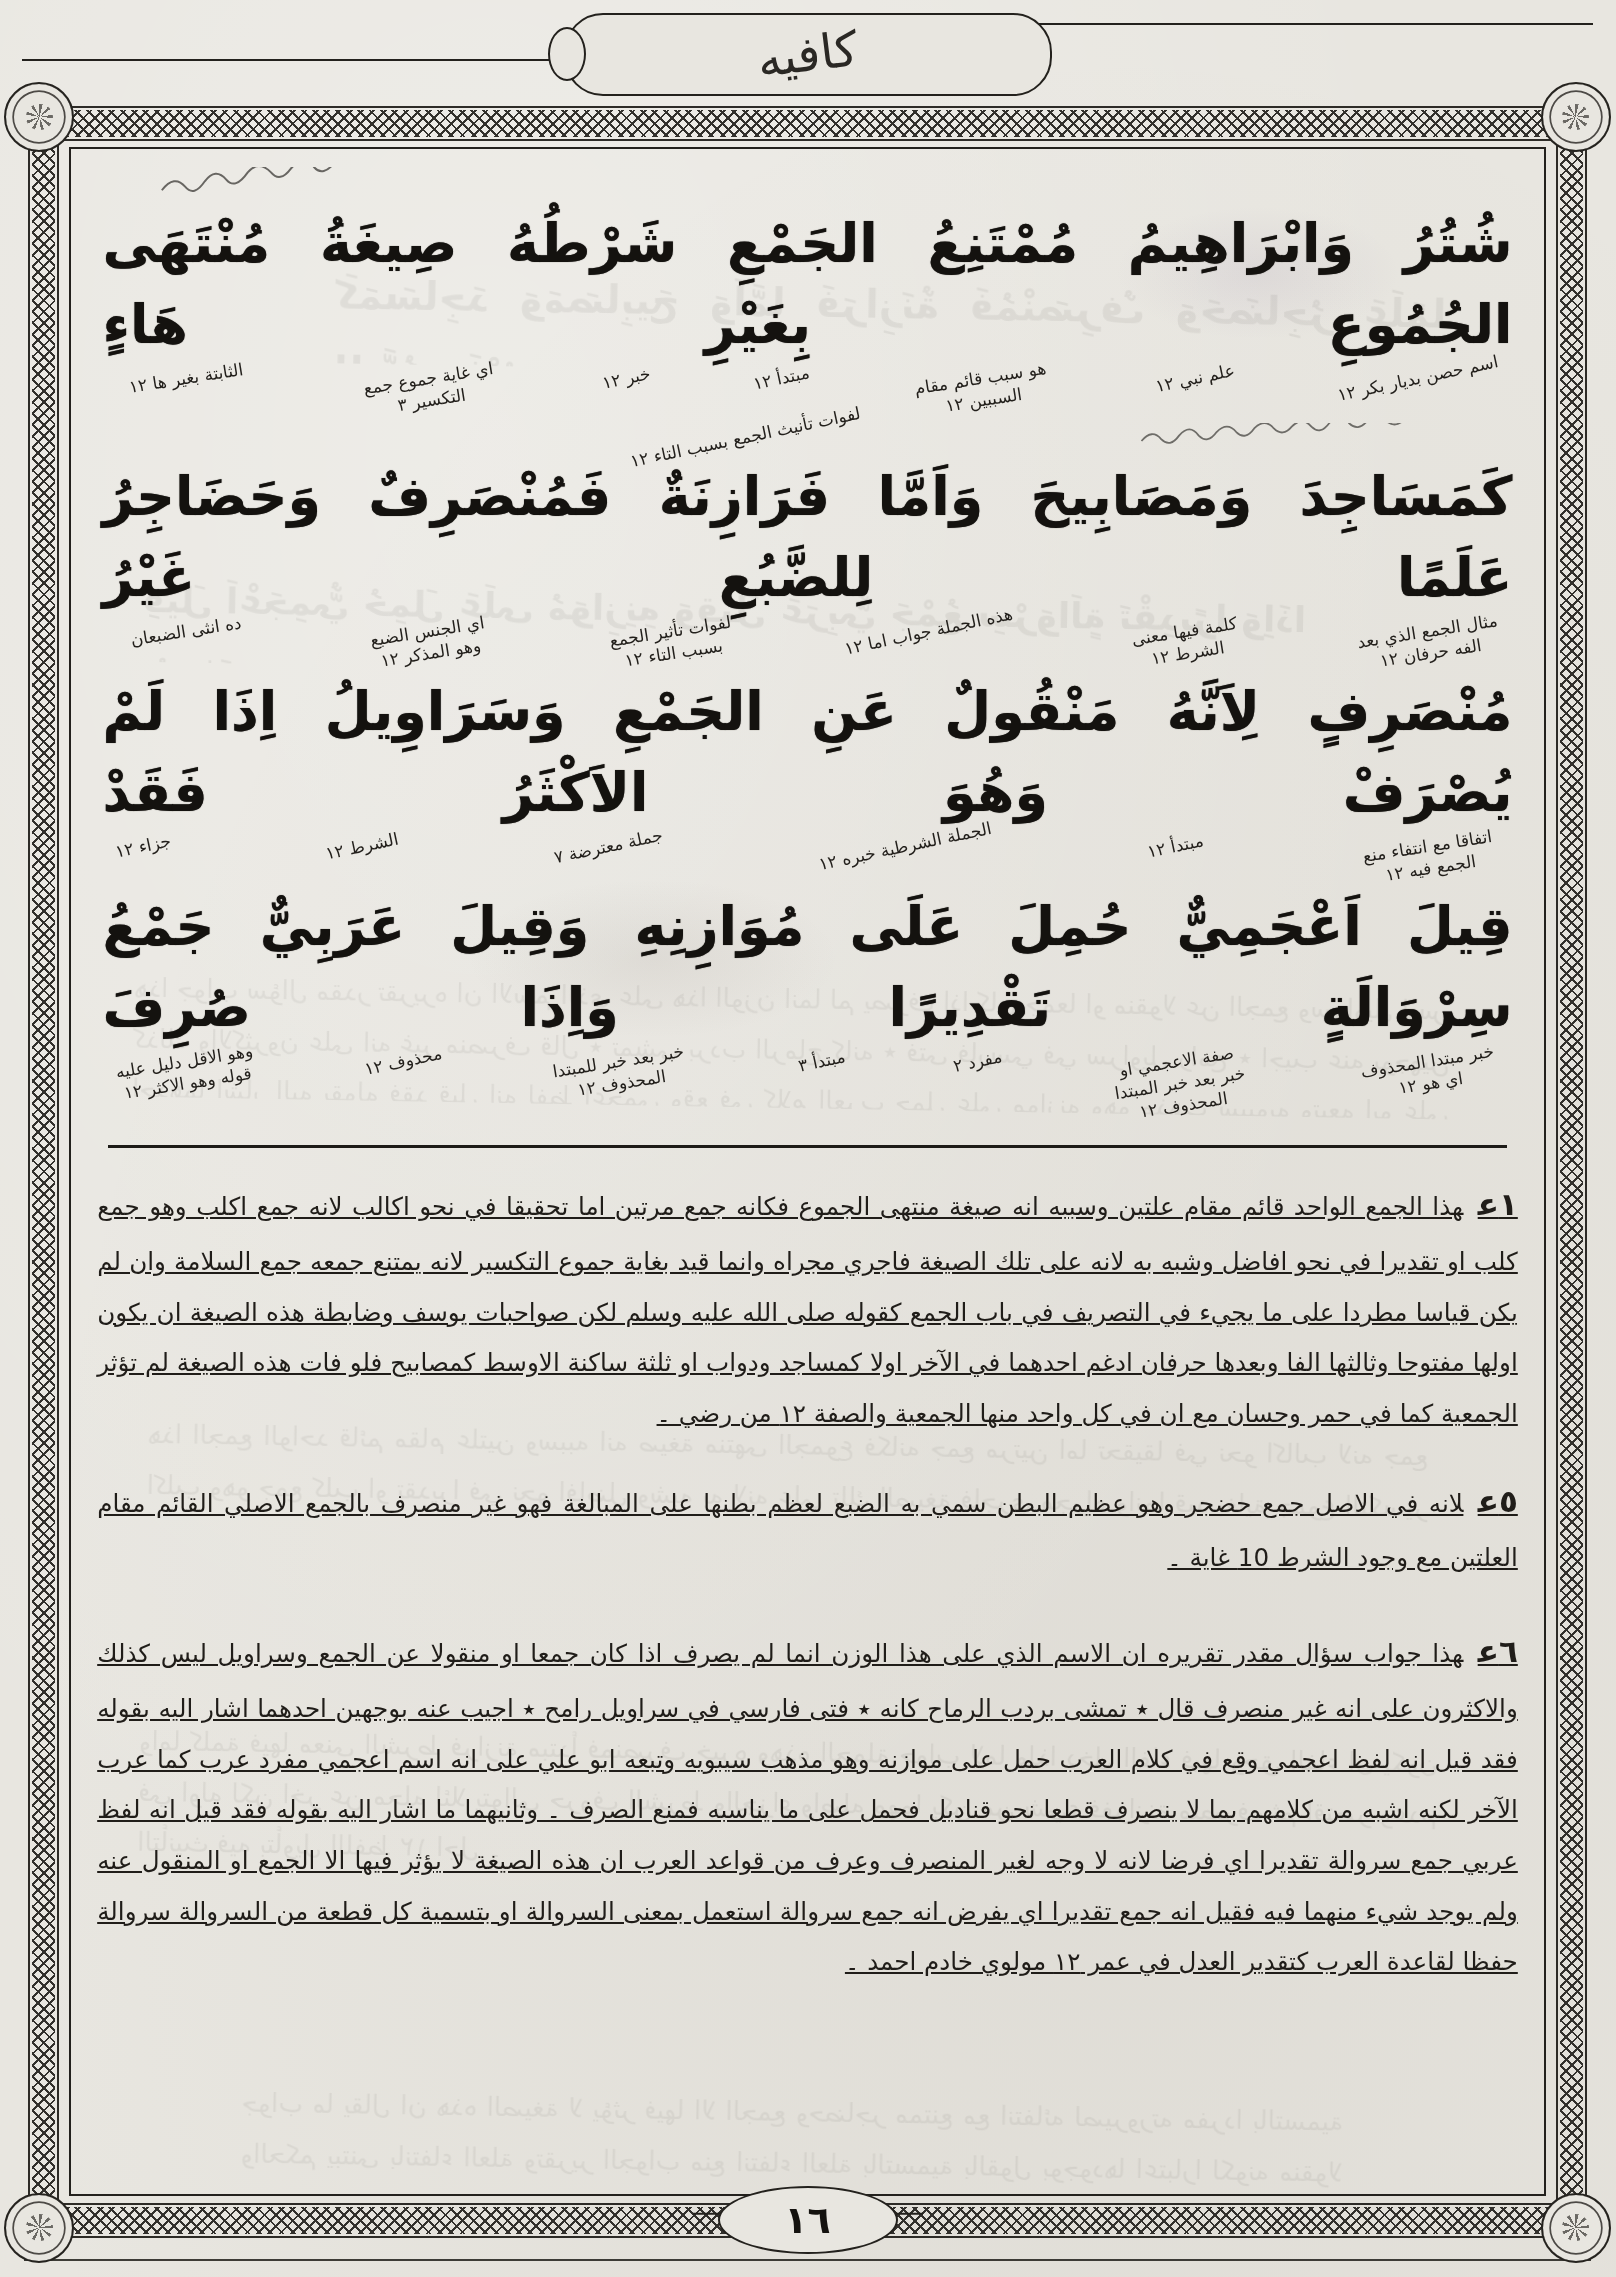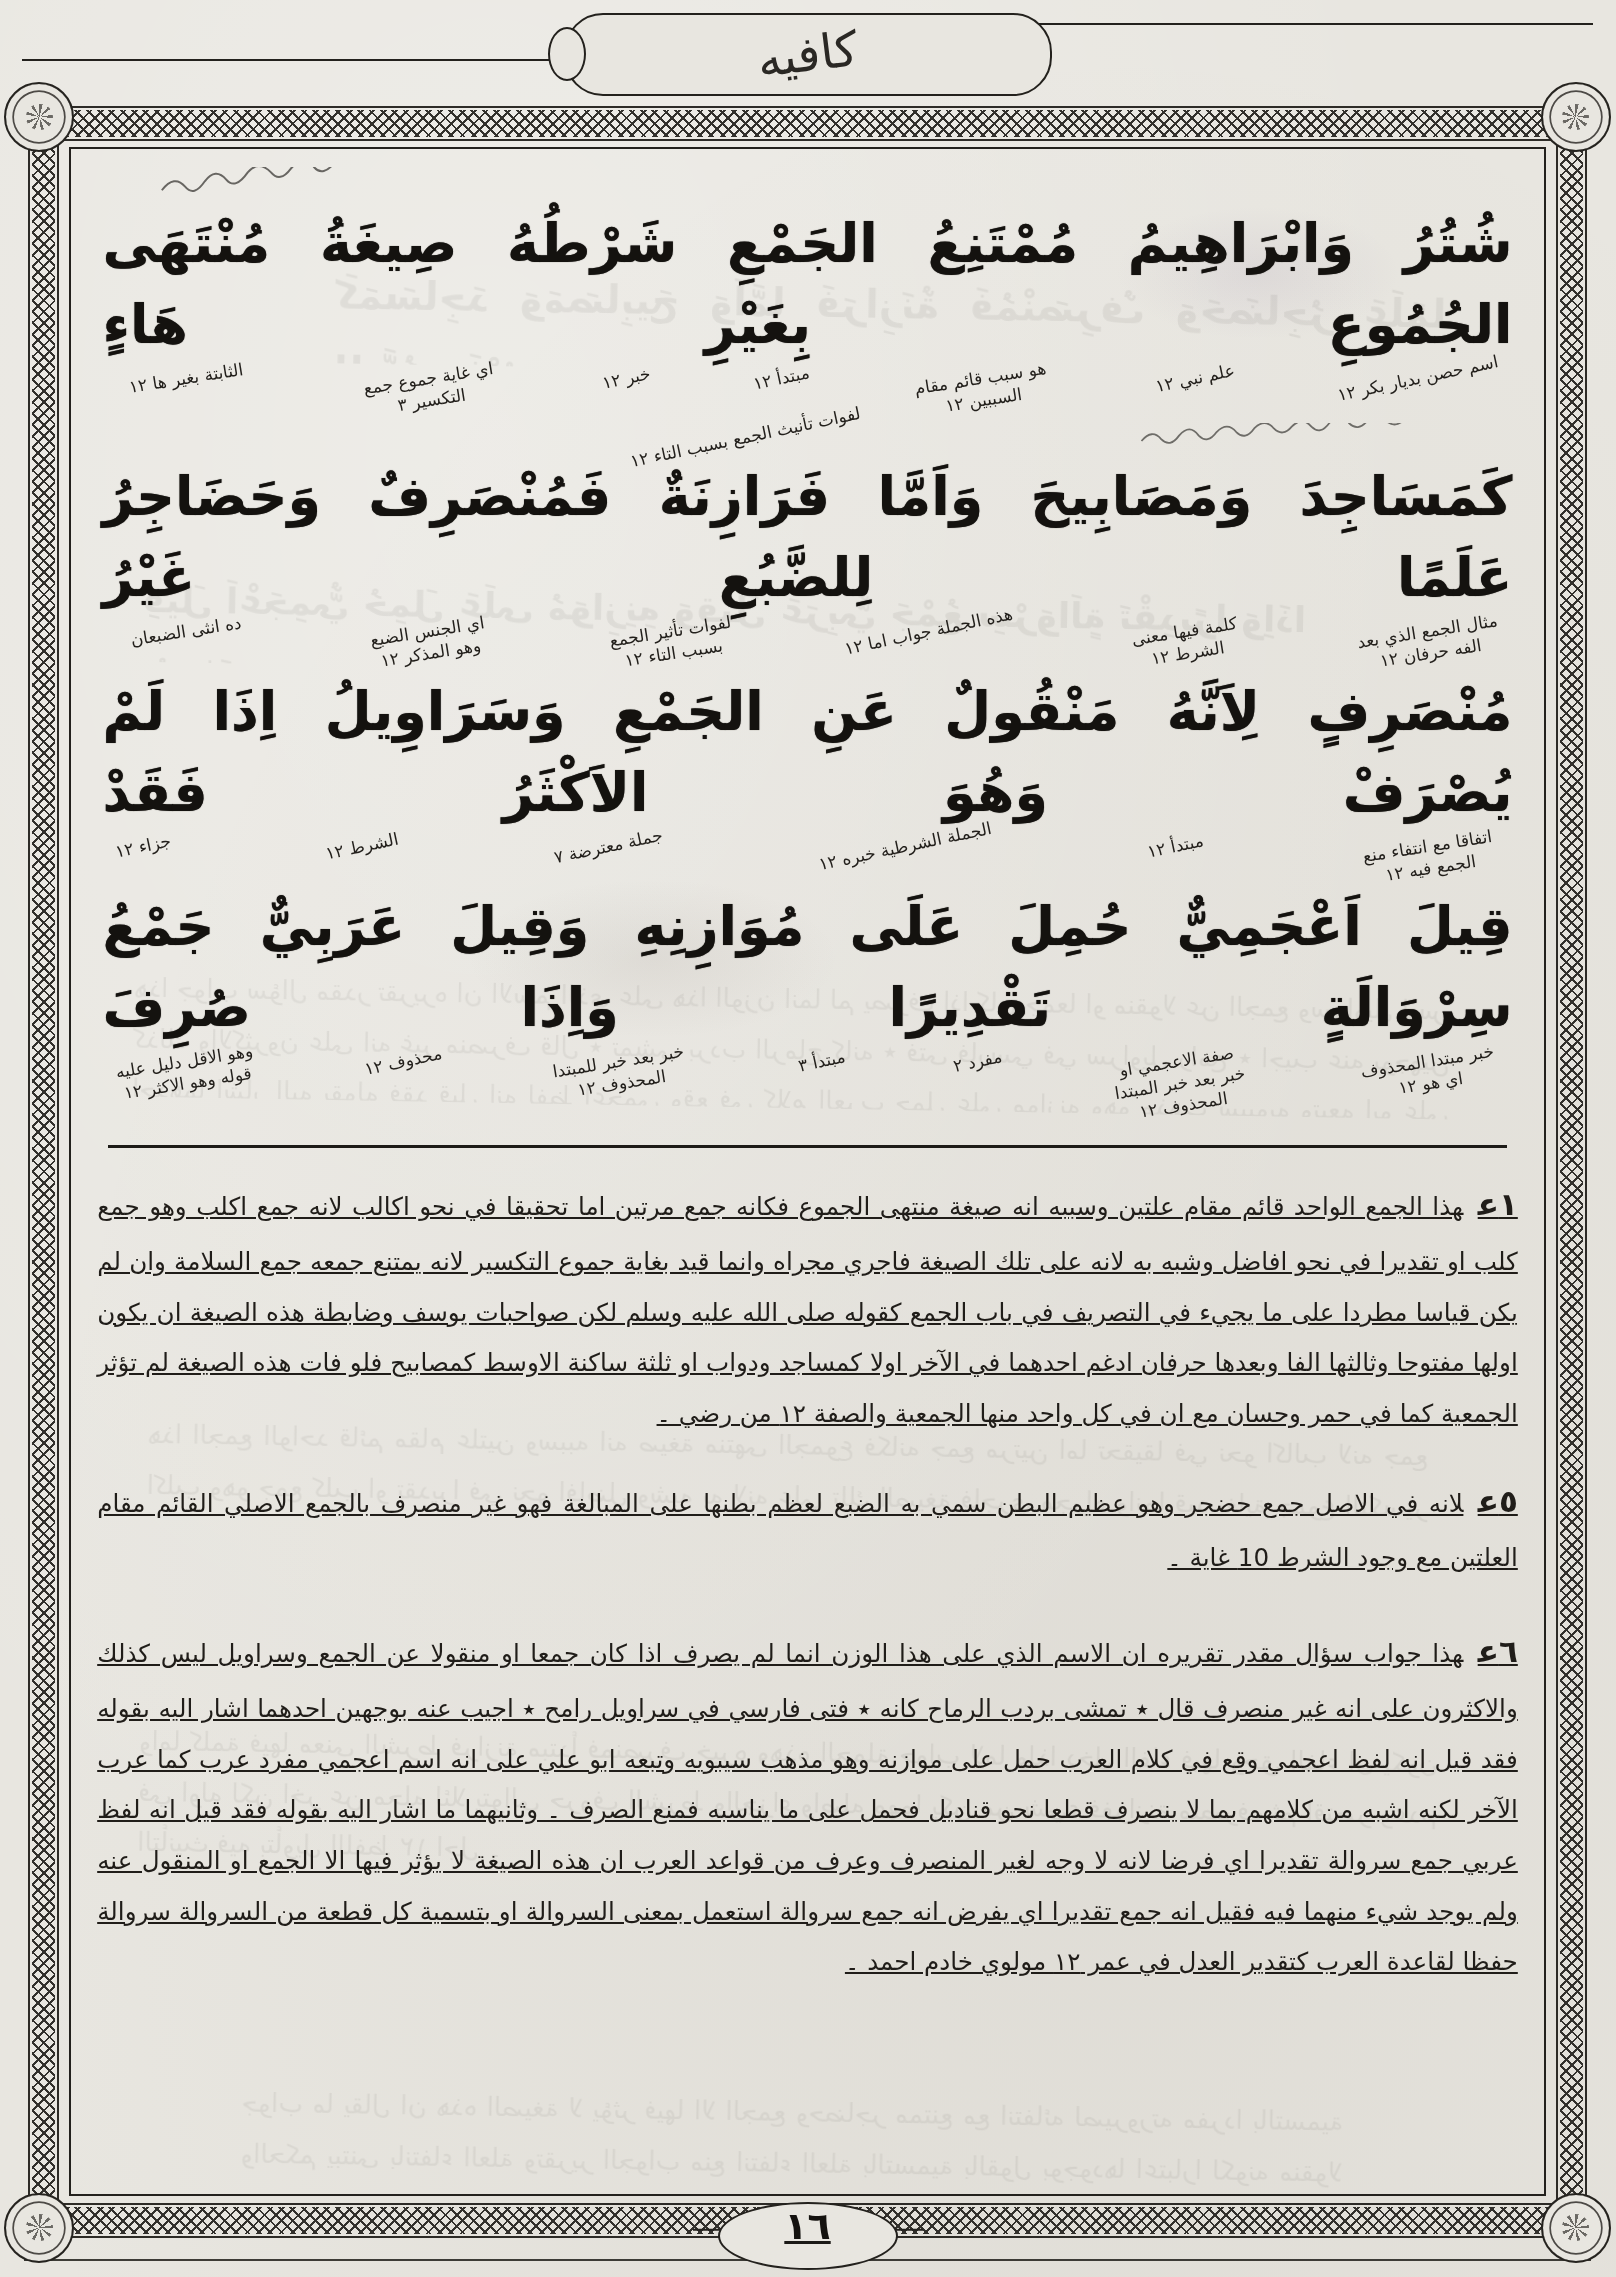--- a/index.html
+++ b/index.html
@@ -68,23 +68,23 @@
   .scrawl-row{display:flex;direction:rtl;justify-content:space-between;padding:0 54px;height:38px;align-items:center;}
   .sep{margin:21.5px 5.4px 25px;border-top:3.1px solid #1d1b17;box-shadow:0 4.5px 0 -2.7px rgba(29,27,23,.55);}
   
   .commentary{padding:0 7.2px;}
   .note{margin:0 0 10.7px;font-size:24.6px;line-height:2.06;text-align:justify;direction:rtl;color:#201d19;text-decoration:underline;}
   .note .marker{font-weight:bold;font-size:31px;padding-left:14.3px;}
   #n2{margin-top:23px;} #n3{margin-top:39px;} #n5{margin-top:30px;}
   #n6{margin-top:36px;}
   
   .pageno-lens{
-    position:absolute;bottom:7px;left:50%;transform:translateX(-50%);
+    position:absolute;bottom:23px;left:50%;transform:translateX(-50%);
     width:176px;height:64px;border:2.2px solid #23211d;border-radius:50%;
-    background:#e8e6e0;display:flex;justify-content:center;z-index:6;text-decoration:underline;
+    background:#e8e6e0;display:flex;align-items:center;justify-content:center;z-index:6;
   }
   .pageno-lens::before,.pageno-lens::after{
     content:"";position:absolute;top:50%;width:27px;height:12.5px;border-top:2.2px solid #23211d;
     transform:translateY(-50%);
   }
   .pageno-lens::before{left:-27px;} .pageno-lens::after{right:-27px;}
   .page-number{font-size:38px;font-weight:bold;color:#14120f;}
   
   .ghost{
     position:absolute;direction:rtl;text-align:justify;line-height:1.95;

